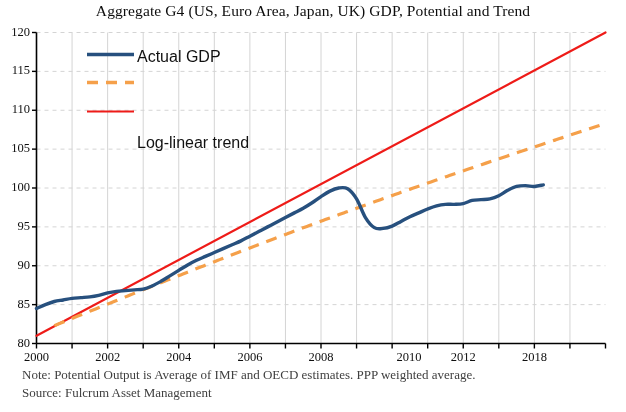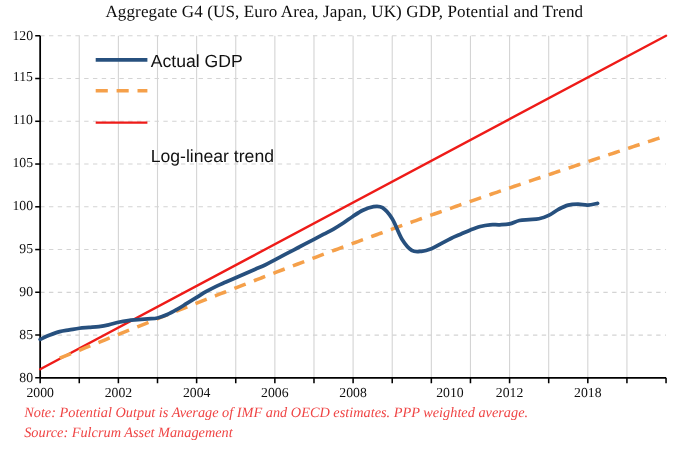--- a/index.html
+++ b/index.html
@@ -34,22 +34,21 @@
   }
   .legend-label{
     position:absolute;
     font-family:"Liberation Sans", sans-serif;
     font-size:16px;color:#111111;
     white-space:nowrap;
   }
   .footnote{
     position:absolute;left:22px;
     font-family:"Liberation Serif", serif;
-    font-style:italic;
-    font-size:13px;color:#ef4444;
+    font-size:13px;color:#404040;
     white-space:nowrap;
   }
   .footnote.l1{top:367px;}
   .footnote.l2{top:385px;}
 </style>
 </head>
 <body>
 
 <div id="chart-root">
 

